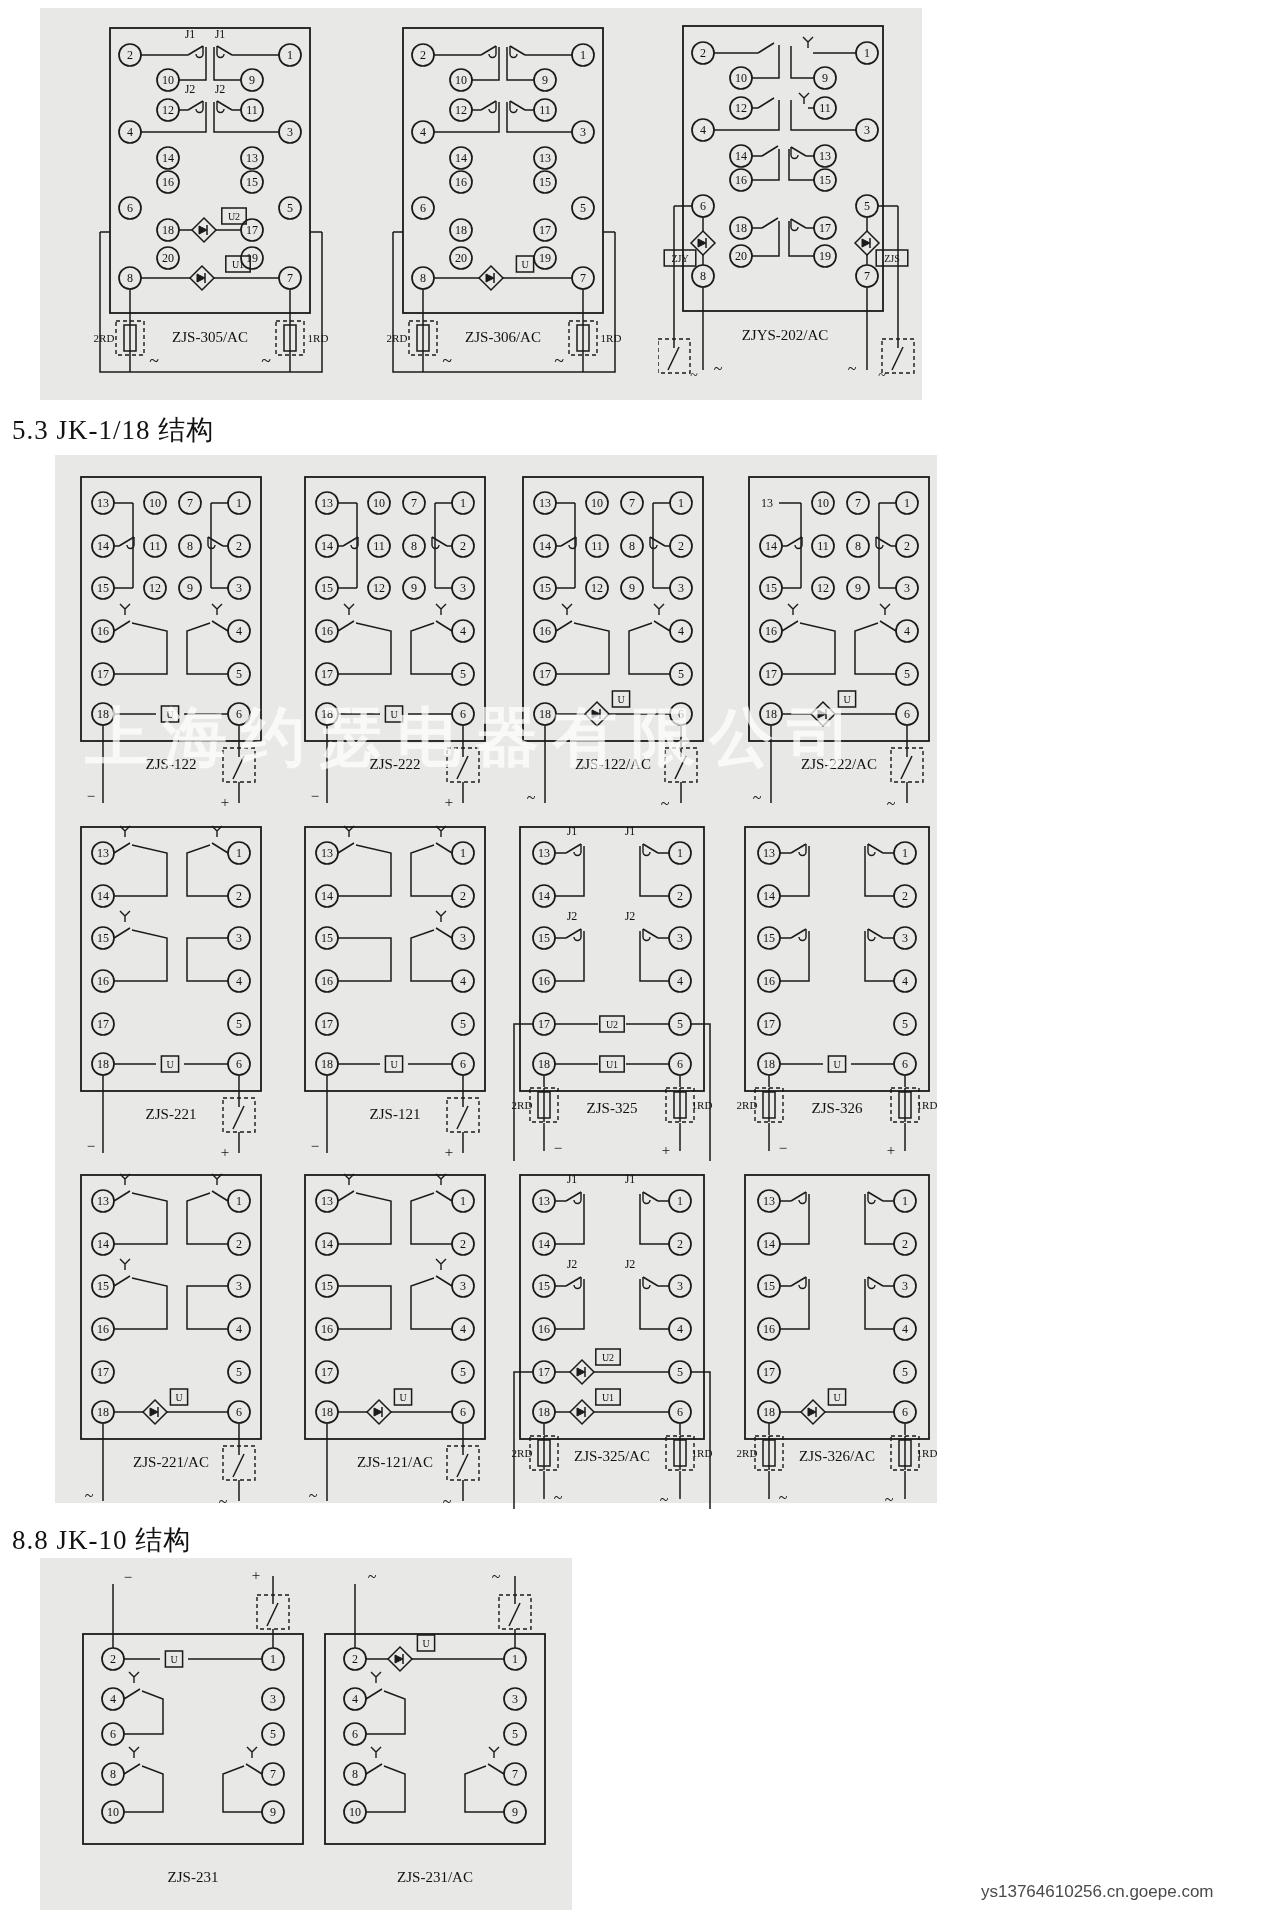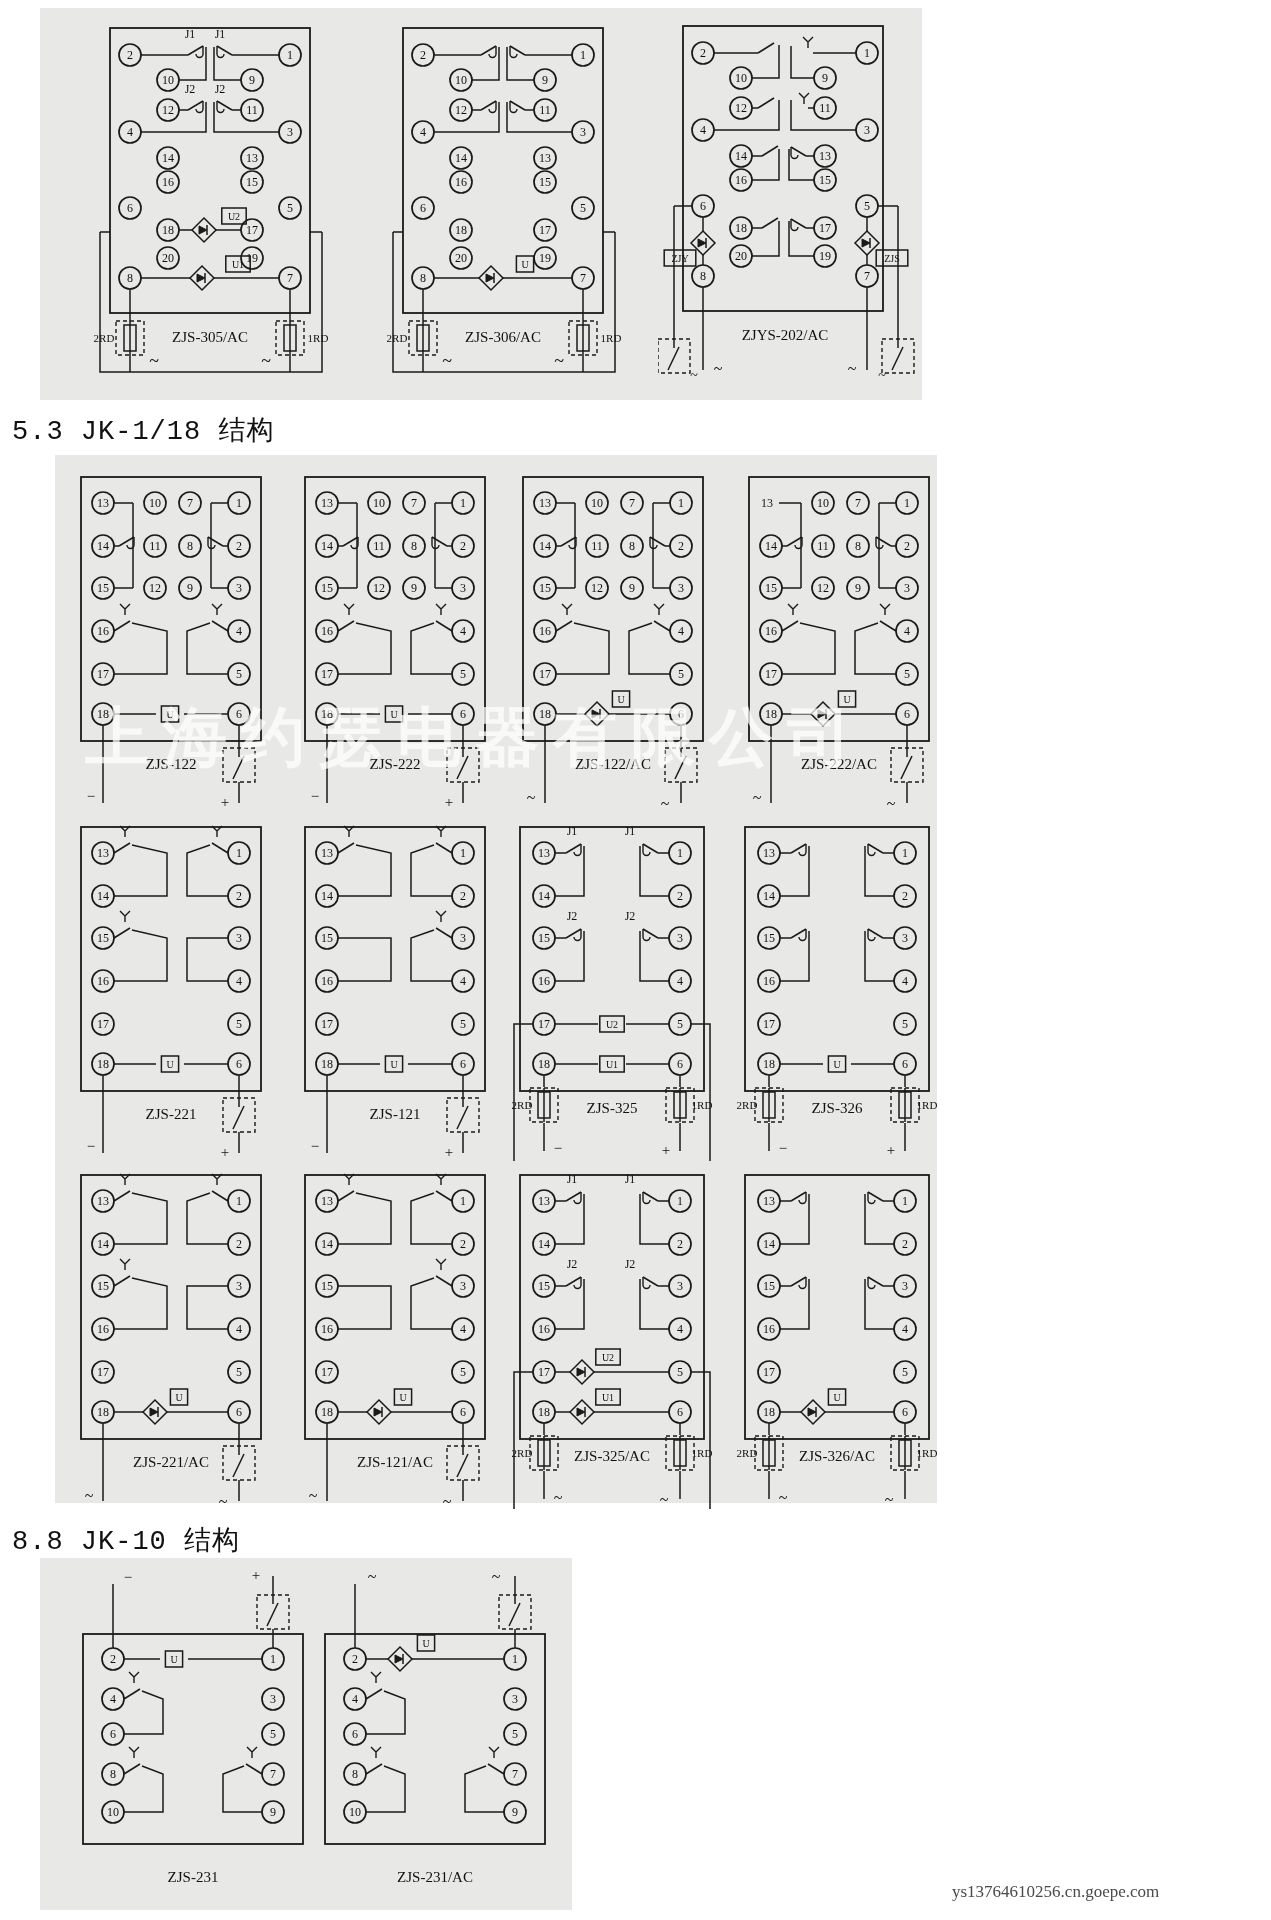--- a/index.html
+++ b/index.html
@@ -1,26 +1,26 @@
 <!DOCTYPE html>
 <html><head>
 <meta charset="utf-8">
 <style>
   html,body{margin:0;padding:0;}
   body{width:1271px;height:1920px;position:relative;background:#ffffff;
        font-family:"Liberation Serif",serif;color:#1a1a1a;overflow:hidden;}
   .panel{position:absolute;background:#e8e8e6;}
   .card{position:absolute;}
   .heading{position:absolute;font-size:27px;letter-spacing:1px;color:#111;
-           font-family:Liberation Mono, monospace;}
+           font-family:Liberation Serif, serif;}
   #wm-center{position:absolute;font-size:64px;letter-spacing:14px;font-weight:bold;
              color:rgba(255,255,255,0.72);white-space:nowrap;z-index:6;pointer-events:none;
              font-family:"Liberation Serif",serif;}
   #wm-footer{position:absolute;font-size:17px;color:#4a4a4a;
-             font-family:Liberation Serif, serif;}
+             font-family:Liberation Sans, sans-serif;margin-left:29px;}
   svg{display:block;stroke:#1a1a1a;}
   svg text{stroke:none;fill:#111;font-family:"Liberation Serif",serif;}
   
   .c-t1{left:52px;top:12px;}  .c-t2{left:345px;top:12px;}  .c-t3{left:618px;top:10px;}
   .c-d1{left:20px;top:16px;}  .c-d2{left:244px;top:16px;} .c-d3{left:462px;top:16px;} .c-d4{left:688px;top:16px;}
   .c-d5{left:20px;top:366px;} .c-d6{left:244px;top:366px;}.c-d7{left:455px;top:366px;}.c-d8{left:680px;top:366px;}
   .c-d9{left:20px;top:714px;} .c-d10{left:244px;top:714px;}.c-d11{left:455px;top:714px;}.c-d12{left:680px;top:714px;}
   .c-d13{left:28px;top:6px;}  .c-d14{left:270px;top:6px;}
   #panel-top{left:40px;top:8px;width:882px;height:392px;}
   #panel-53{left:55px;top:455px;width:882px;height:1048px;}

